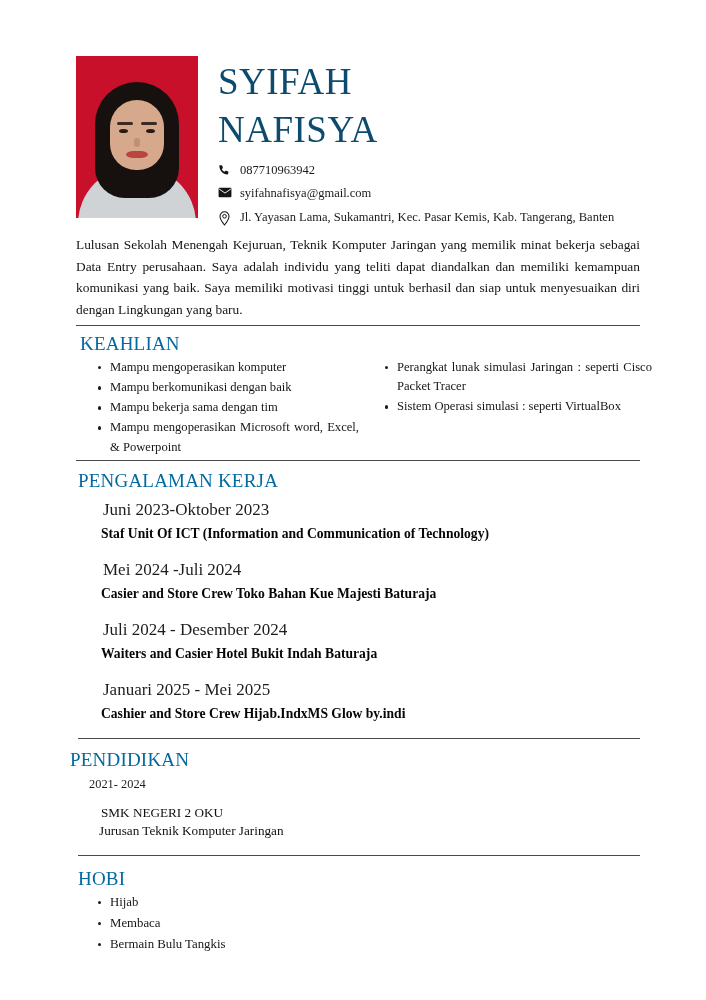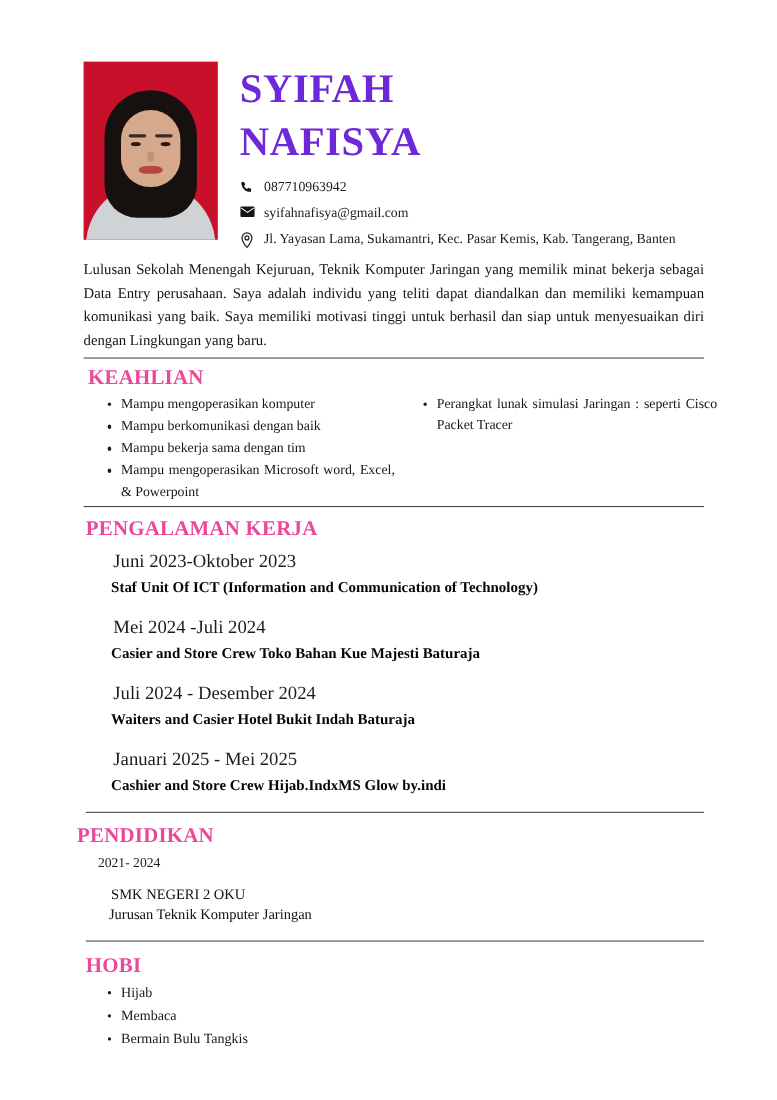--- a/index.html
+++ b/index.html
@@ -114,24 +114,24 @@
     background: #c79578;
   }
 
   .headerRight {
     margin-left: 20px;
     flex: 1 1 auto;
     padding-top: 2px;
   }
   .nameLine {
     font-size: 37px;
-    font-weight: bold;
+    font-weight: normal;
     letter-spacing: 0.5px;
     line-height: 1.30;
-    color: #6d28d9;
+    color: #0c4a6e;
   }
   .contactList {
     margin-top: 8px;
   }
   .contactRow {
     display: flex;
     align-items: flex-start;
     margin-bottom: 6px;
   }
   .cIcon {
@@ -163,23 +163,23 @@
 
   
   .rule {
     position: absolute;
     height: 0;
     border-top: 1.6px solid #4a4a4a;
   }
   .secHead {
     position: absolute;
     font-size: 19px;
-    font-weight: bold;
+    font-weight: normal;
     letter-spacing: 0.2px;
-    color: #ec4899;
+    color: #0369a1;
   }
 
   
   .skillsWrap {
     position: absolute;
     left: 76px;
     top: 358px;
     width: 566px;
     display: flex;
   }
@@ -337,20 +337,21 @@
       <ul class="bullets">
         <li>Mampu mengoperasikan komputer</li>
         <li>Mampu berkomunikasi dengan baik</li>
         <li>Mampu bekerja sama dengan tim</li>
         <li>Mampu mengoperasikan Microsoft word, Excel, &amp; Powerpoint</li>
       </ul>
     </div>
     <div class="skillCol right">
       <ul class="bullets tight">
         <li>Perangkat lunak simulasi Jaringan : seperti Cisco Packet Tracer</li>
+        <li>Sistem Operasi simulasi : seperti VirtualBox</li>
       </ul>
     </div>
   </div>
 
   <div class="rule" style="left:76px; top:460px; width:564px;"></div>
   <div class="secHead" style="left:78px; top:470px;">PENGALAMAN KERJA</div>
 
   <div class="expList">
     <div class="expItem">
       <div class="expDate">Juni 2023-Oktober 2023</div>

